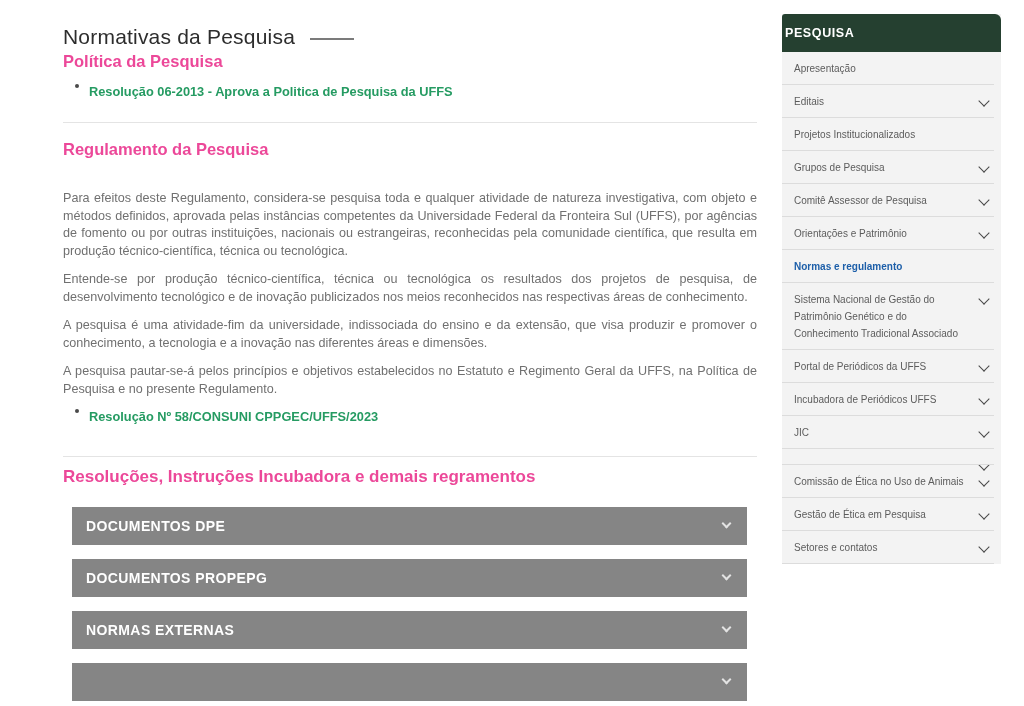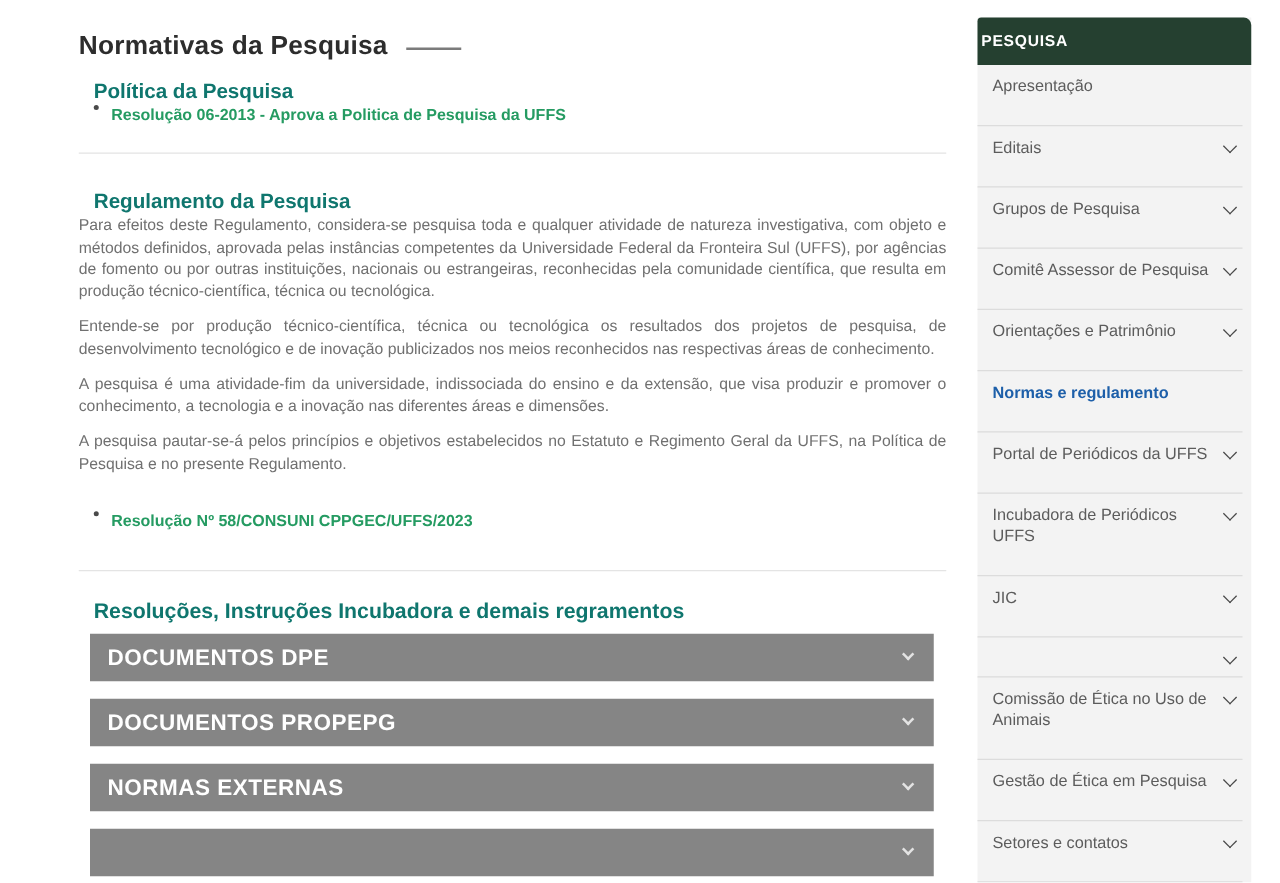--- a/index.html
+++ b/index.html
@@ -5,70 +5,70 @@
   html,body{margin:0;padding:0;}
   body{
     width:1024px;height:706px;position:relative;overflow:hidden;
     background:#ffffff;
     font-family:"Liberation Sans", sans-serif;
   }
   
   .main{position:absolute;left:63px;top:0;width:694px;height:706px;}
   .h1{
     position:absolute;top:11px;left:0;display:flex;align-items:center;gap:15px;
-    font-size:21px;font-weight:bold;color:#2d2d2d;letter-spacing:.2px;white-space:nowrap;
+    font-size:21px;font-weight:normal;color:#2d2d2d;letter-spacing:.2px;white-space:nowrap;
   }
   .h1 .rule{width:44px;height:2px;background:#7b7b7b;margin-top:3px;}
-  .h2{position:absolute;left:0;margin:12px;font-size:16.5px;font-weight:bold;color:#0f766e;white-space:nowrap;}
+  .h2{position:absolute;left:0;margin:0;font-size:16.5px;font-weight:bold;color:#ec4899;white-space:nowrap;}
   .h2-politica{top:52px;}
   .h2-regulamento{top:140px;}
   .h2-resolucoes{top:467px;font-size:17px;}
   .bullet-row{position:absolute;left:12px;display:flex;gap:10px;white-space:nowrap;}
   .bullet-row .dot{width:4px;height:4px;border-radius:50%;background:#4a4a4a;flex:0 0 auto;}
   .green-link{
     font-size:12.8px;font-weight:bold;color:var(--link-green,#259b62);
     text-decoration:none;cursor:pointer;
   }
   .b1{top:84px;}
   .b2{top:409px;}
   .hr{position:absolute;left:0;width:694px;height:1px;background:#e4e4e4;}
   .hr1{top:122px;}
   .hr2{top:456px;}
-  .paras{position:absolute;top:172px;left:0;width:694px;}
+  .paras{position:absolute;top:190px;left:0;width:694px;}
   .paras p{
     margin:0 0 11px 0;font-size:12.6px;line-height:17.5px;color:#707070;
     text-align:justify;
   }
   
   .accordions{position:absolute;left:9px;top:507px;width:675px;}
   .accordion{
     position:relative;height:38px;margin-bottom:14px;
     background:var(--accordion-bg,#858585);color:#fff;
     display:flex;align-items:center;padding:0 42px 0 14px;box-sizing:border-box;
     cursor:pointer;
   }
-  .acc-label{font-weight:bold;font-size:18px;letter-spacing:.4px;white-space:nowrap;text-align:right;}
+  .acc-label{font-weight:bold;font-size:14px;letter-spacing:.4px;white-space:nowrap;text-align:right;}
   .chev{
     position:absolute;width:7px;height:7px;box-sizing:border-box;
     border-right:2px solid #444;border-bottom:2px solid #444;transform:rotate(45deg);
   }
   .accordion .chev{border-color:#e3e3e3;right:17px;top:13px;}
   
   .sidebar{
     position:absolute;left:782px;top:14px;width:219px;
     background:#f3f3f3;
   }
   .side-header{
     height:38px;line-height:38px;background:var(--sidebar-header-bg,#254030);
     color:#ffffff;font-size:12.5px;font-weight:bold;letter-spacing:.6px;
     padding-left:3px;border-radius:3px 6px 0 0;
   }
   .side-item{
-    position:relative;padding:8px 30px 24px 12px;
-    font-size:13px;line-height:17px;color:#5c5c5c;cursor:pointer;
+    position:relative;padding:8px 30px 8px 12px;
+    font-size:10px;line-height:17px;color:#5c5c5c;cursor:pointer;
   }
   .side-item::after{
     content:"";position:absolute;left:0;right:7px;bottom:0;height:1px;background:#dcdcdc;
   }
   .side-item .chev{border-color:#484848;right:13px;top:12px;border-width:1.5px;width:8px;height:8px;}
   .side-item.active .side-label{color:var(--active-blue,#1d5fa9);font-weight:bold;}
 </style>
 </head>
 <body>
 
@@ -129,34 +129,42 @@
   <div>
       <div class="side-item">
     <span class="side-label">Apresentação</span>
     
   </div>
       <div class="side-item">
     <span class="side-label">Editais</span>
     <span class="chev"></span>
   </div>
       <div class="side-item">
+    <span class="side-label">Projetos Institucionalizados</span>
+    
+  </div>
+      <div class="side-item">
     <span class="side-label">Grupos de Pesquisa</span>
     <span class="chev"></span>
   </div>
       <div class="side-item">
     <span class="side-label">Comitê Assessor de Pesquisa</span>
     <span class="chev"></span>
   </div>
       <div class="side-item">
     <span class="side-label">Orientações e Patrimônio</span>
     <span class="chev"></span>
   </div>
       <div class="side-item active">
     <span class="side-label">Normas e regulamento</span>
     
+  </div>
+      <div class="side-item">
+    <span class="side-label">Sistema Nacional de Gestão do Patrimônio Genético e do Conhecimento Tradicional Associado</span>
+    <span class="chev"></span>
   </div>
       <div class="side-item">
     <span class="side-label">Portal de Periódicos da UFFS</span>
     <span class="chev"></span>
   </div>
       <div class="side-item">
     <span class="side-label">Incubadora de Periódicos UFFS</span>
     <span class="chev"></span>
   </div>
       <div class="side-item">

